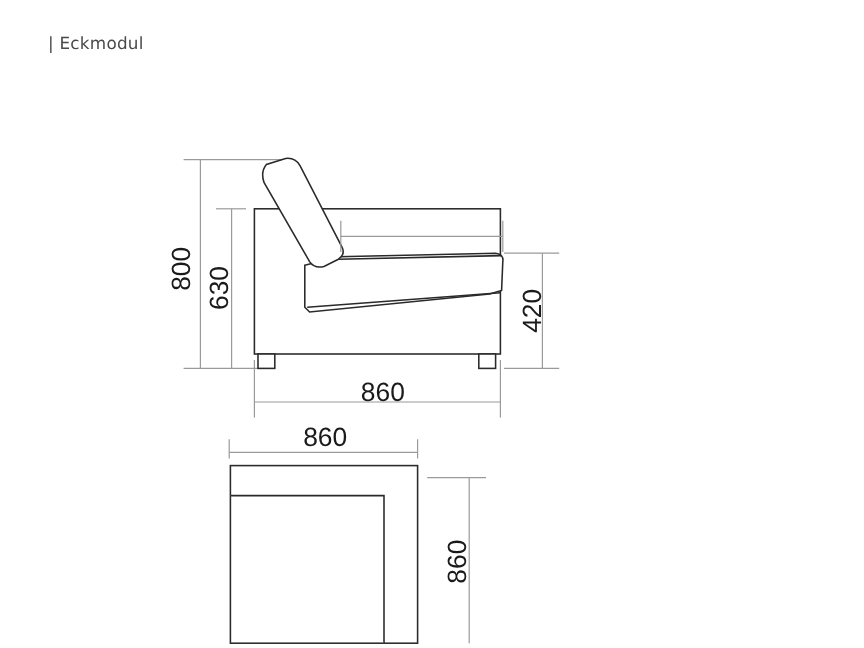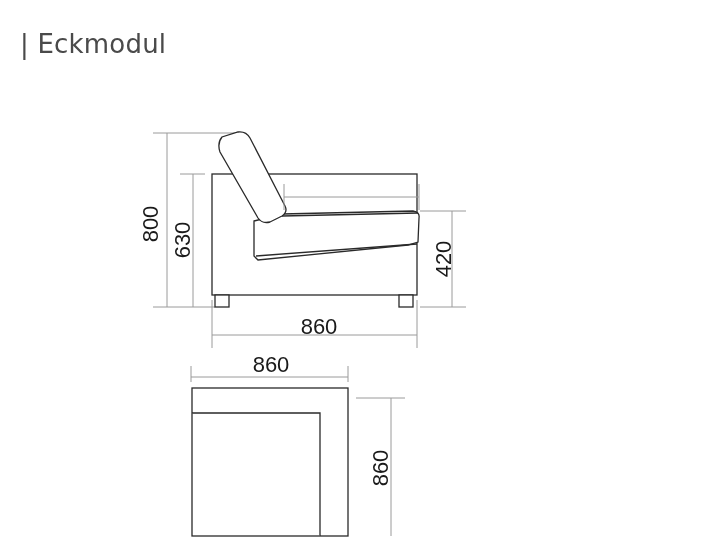--- a/index.html
+++ b/index.html
@@ -1,17 +1,17 @@
 <!DOCTYPE html>
 <html><head>
 <meta charset="utf-8">
 <style>
   html, body { margin:0; padding:0; background:#ffffff; }
   body { width:720px; height:540px; position:relative; overflow:hidden; font-family:"DejaVu Sans", sans-serif; }
-  .title { position:absolute; left:20px; top:29px; font-size:26px; color:#4a4a4a; letter-spacing:0.2px; font-family:"DejaVu Sans", sans-serif; }
+  .title { position:absolute; left:40px; top:29px; font-size:14px; color:#4a4a4a; letter-spacing:0.2px; font-family:"DejaVu Sans", sans-serif; }
   svg { position:absolute; left:0; top:0; }
   .dim { stroke:#9a9a9a; stroke-width:1; fill:none; }
   .obj { stroke:#2a2a2a; stroke-width:1.3; fill:#ffffff; }
   .lbl { font-family:"Liberation Sans", sans-serif; font-size:22px; fill:#1a1a1a; }
 </style>
 </head>
 <body>
 
 <div class="title">| Eckmodul</div>
 

